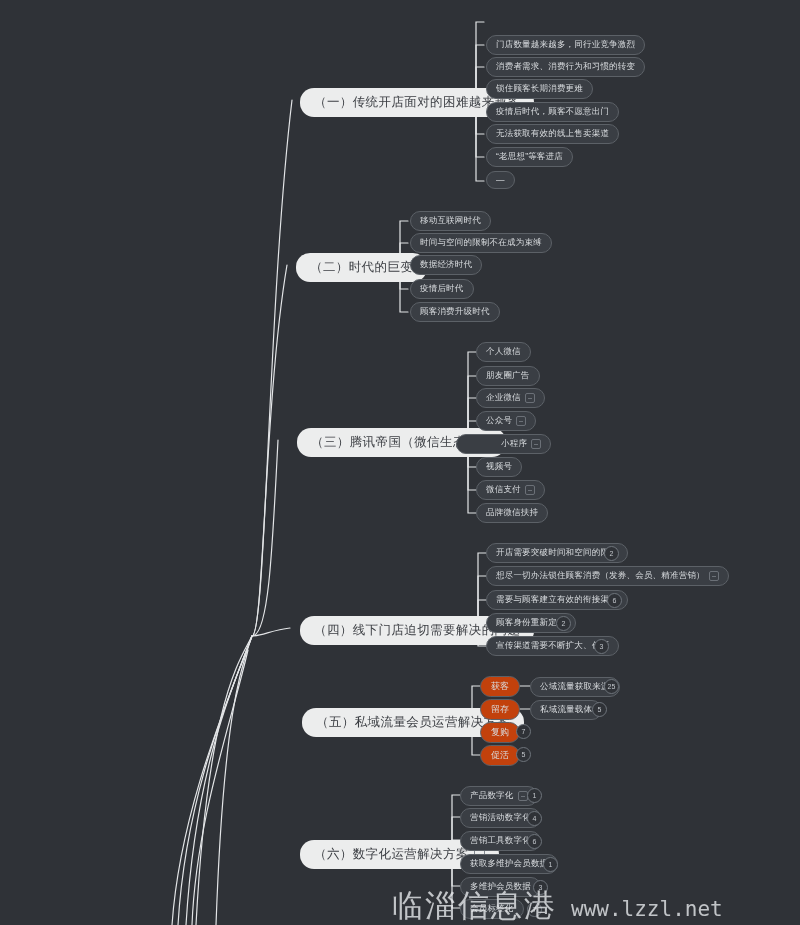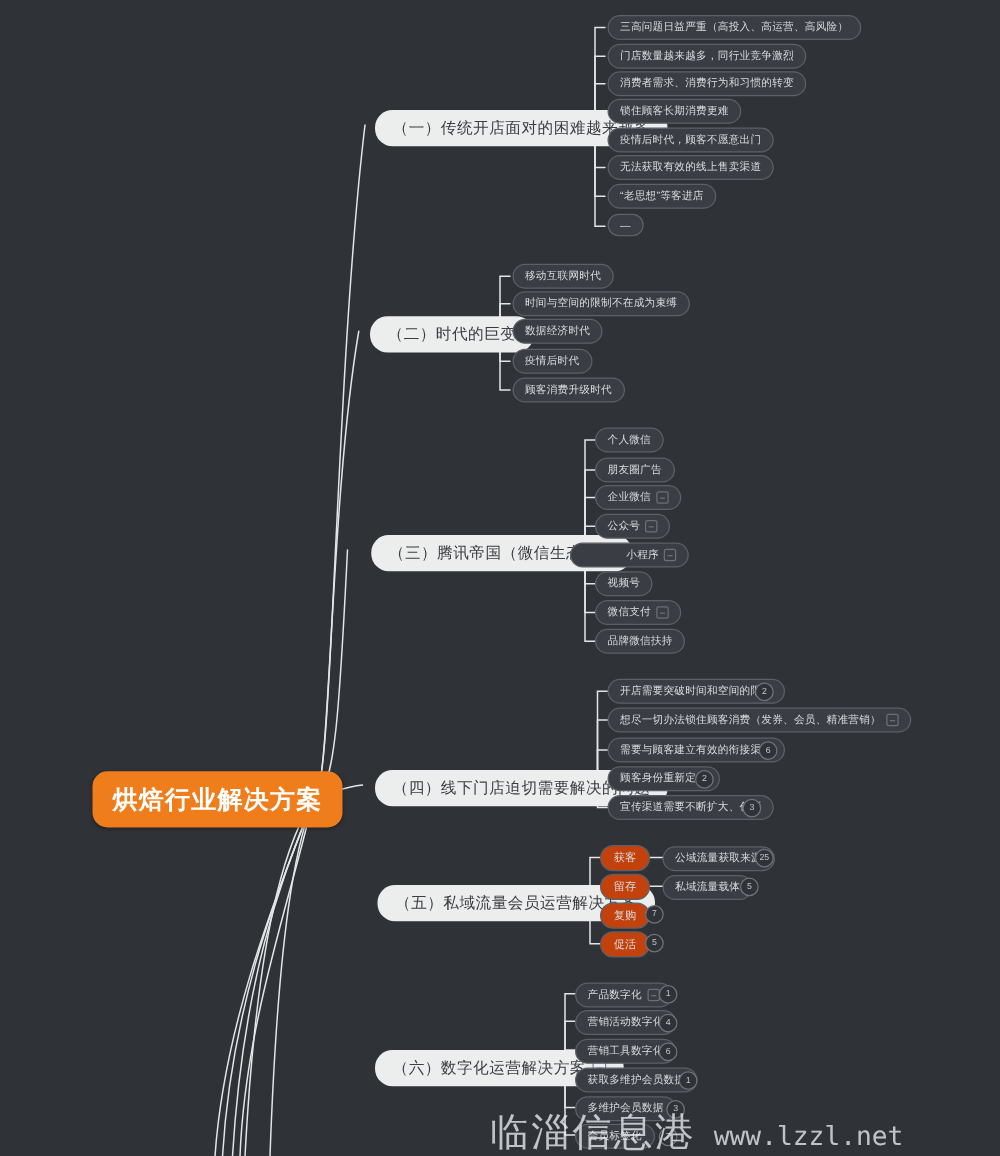--- a/index.html
+++ b/index.html
@@ -184,29 +184,23 @@
       <path d="M442 852 h10"></path>
       <path d="M452 852 V795 h8"></path>
       <path d="M452 852 V817 h8"></path>
       <path d="M452 852 V840 h8"></path>
       <path d="M452 852 V863 h8"></path>
       <path d="M452 852 V886 h8"></path>
       <path d="M452 852 V908 h8"></path>
     </g>
   </svg>
 
-  <div class="node root-node" style="left:74px; top:617px;">
-    <span>烘焙行业解决方案</span>
-  </div>
 
   <div class="node branch-node" style="left:300px; top:88px;">
     <span>（一）传统开店面对的困难越来越多</span>
-  </div>
-  <div class="node leaf-node" style="left:486px; top:12px;">
-    <span>三高问题日益严重（高投入、高运营、高风险）</span>
   </div>
   <div class="node leaf-node" style="left:486px; top:35px;justify-content:flex-end;">
     <span>门店数量越来越多，同行业竞争激烈</span>
   </div>
   <div class="node leaf-node" style="left:486px; top:57px;">
     <span>消费者需求、消费行为和习惯的转变</span>
   </div>
   <div class="node leaf-node" style="left:486px; top:79px;justify-content:flex-end;">
     <span>锁住顾客长期消费更难</span>
   </div>

